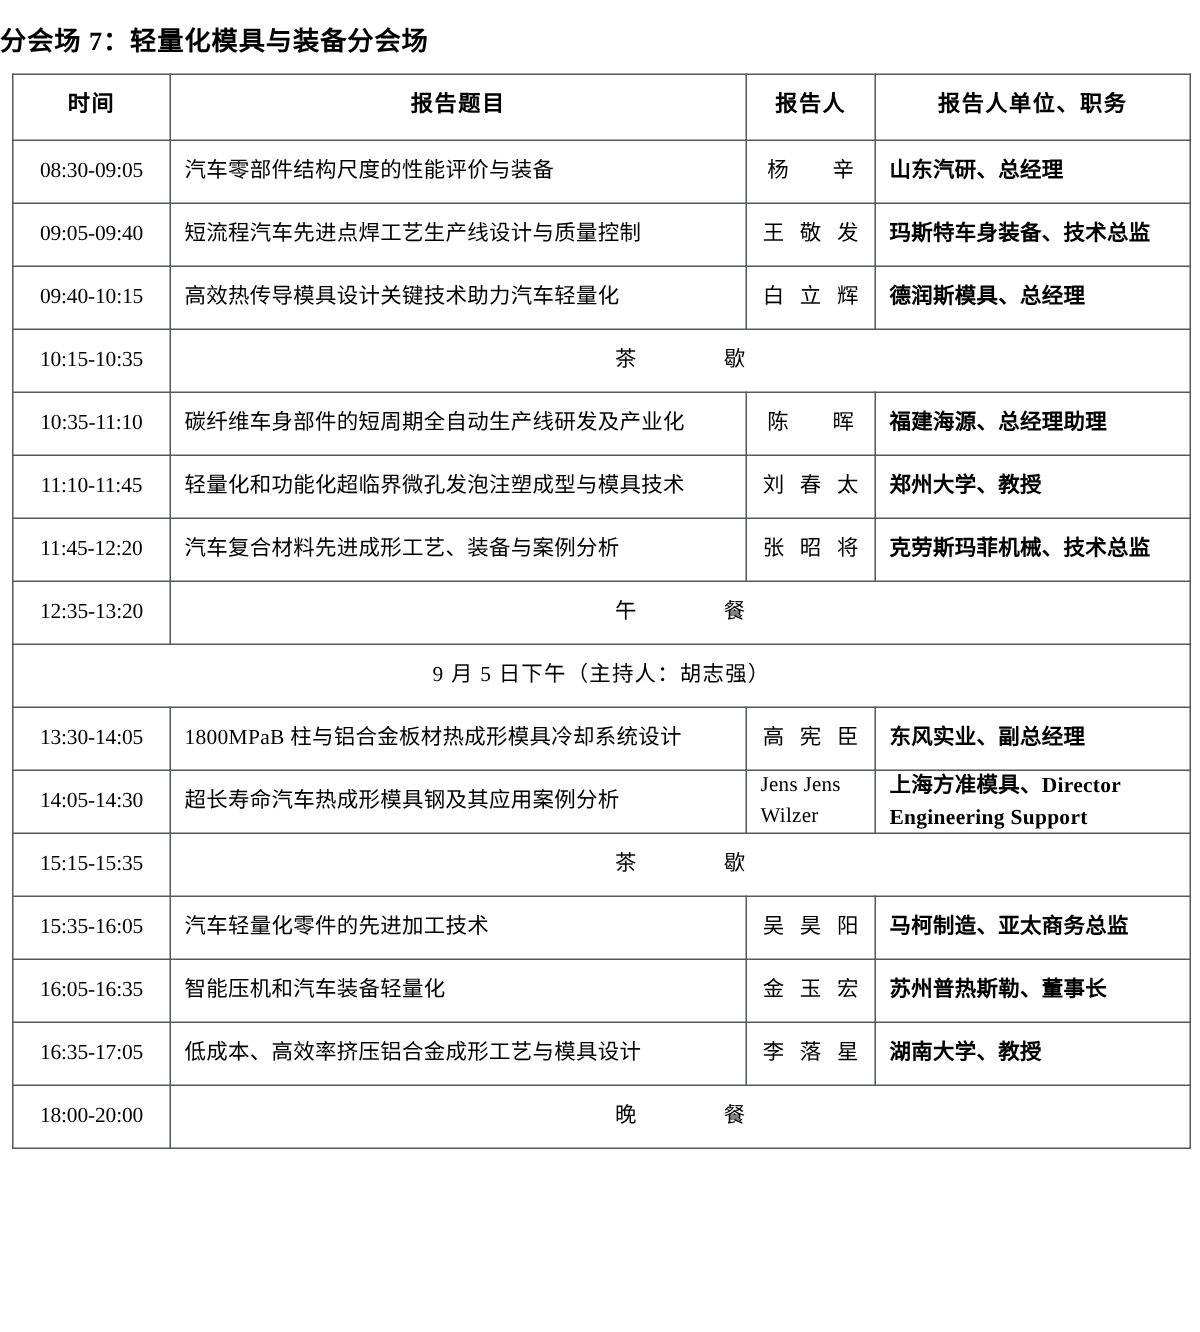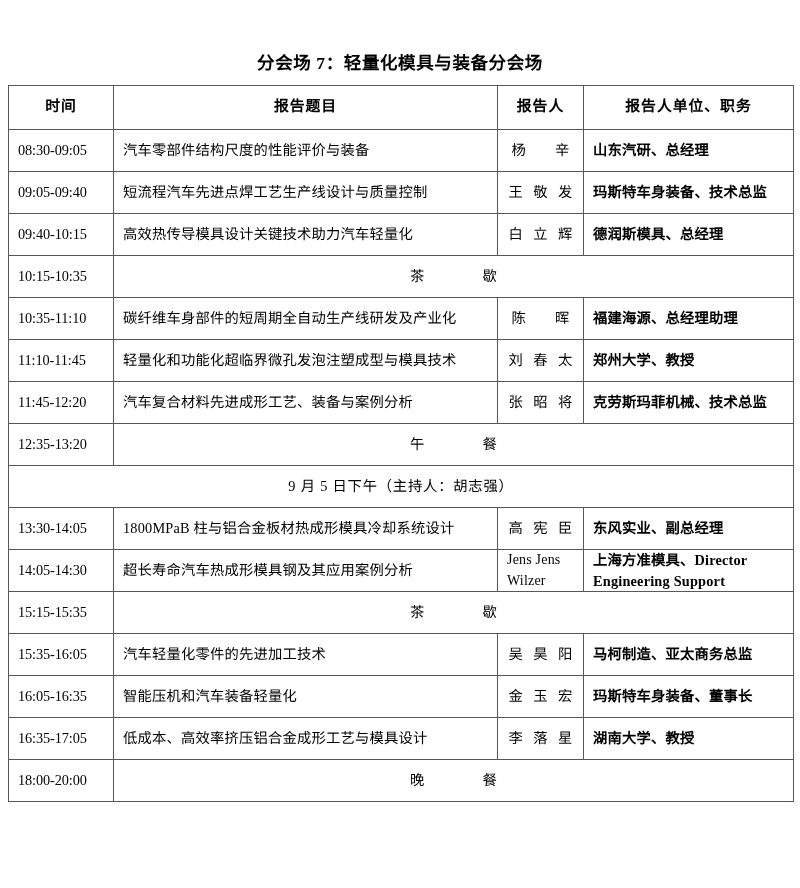--- a/index.html
+++ b/index.html
@@ -16,28 +16,26 @@
     -webkit-font-smoothing: antialiased;
   }
   #page {
     position: relative;
     width: 800px;
     height: 888px;
     box-sizing: border-box;
     overflow: hidden;
   }
   #page-title {
-    text-align: center;
     font-size: 17.5px;
     font-weight: bold;
     letter-spacing: 0.6px;
     padding-top: 17px;
     padding-bottom: 10px;
     line-height: 1.25;
-    margin-top: 36px;
   }
   #schedule-table-wrap {
     padding: 0 7px 0 8px;
   }
   table.schedule {
     width: 785px;
     border-collapse: collapse;
     table-layout: fixed;
     border: 1px solid #55585c;
   }
@@ -51,21 +49,21 @@
     box-sizing: border-box;
     overflow: hidden;
   }
   
   col.c-time  { width: 105px; }
   col.c-title { width: 384px; }
   col.c-spk   { width: 86px; }
   col.c-aff   { width: 210px; }
 
   td.time {
-    text-align: left;
+    text-align: center;
     letter-spacing: -0.1px;
     white-space: nowrap;
     font-size: 14px;
   }
   td.title {
     text-align: left;
     letter-spacing: 0.2px;
   }
   td.speaker {
     text-align: center;
@@ -235,21 +233,21 @@
           <td class="time">15:35-16:05</td>
           <td class="title">汽车轻量化零件的先进加工技术</td>
           <td class="speaker"><span class="spread-3">吴昊阳</span></td>
           <td class="affil">马柯制造、亚太商务总监</td>
         </tr>
 
         <tr>
           <td class="time">16:05-16:35</td>
           <td class="title">智能压机和汽车装备轻量化</td>
           <td class="speaker"><span class="spread-3">金玉宏</span></td>
-          <td class="affil">玛斯特车身装备、董事长</td>
+          <td class="affil">苏州普热斯勒、董事长</td>
         </tr>
 
         <tr>
           <td class="time">16:35-17:05</td>
           <td class="title">低成本、高效率挤压铝合金成形工艺与模具设计</td>
           <td class="speaker"><span class="spread-3">李落星</span></td>
           <td class="affil">湖南大学、教授</td>
         </tr>
 
         <tr>

